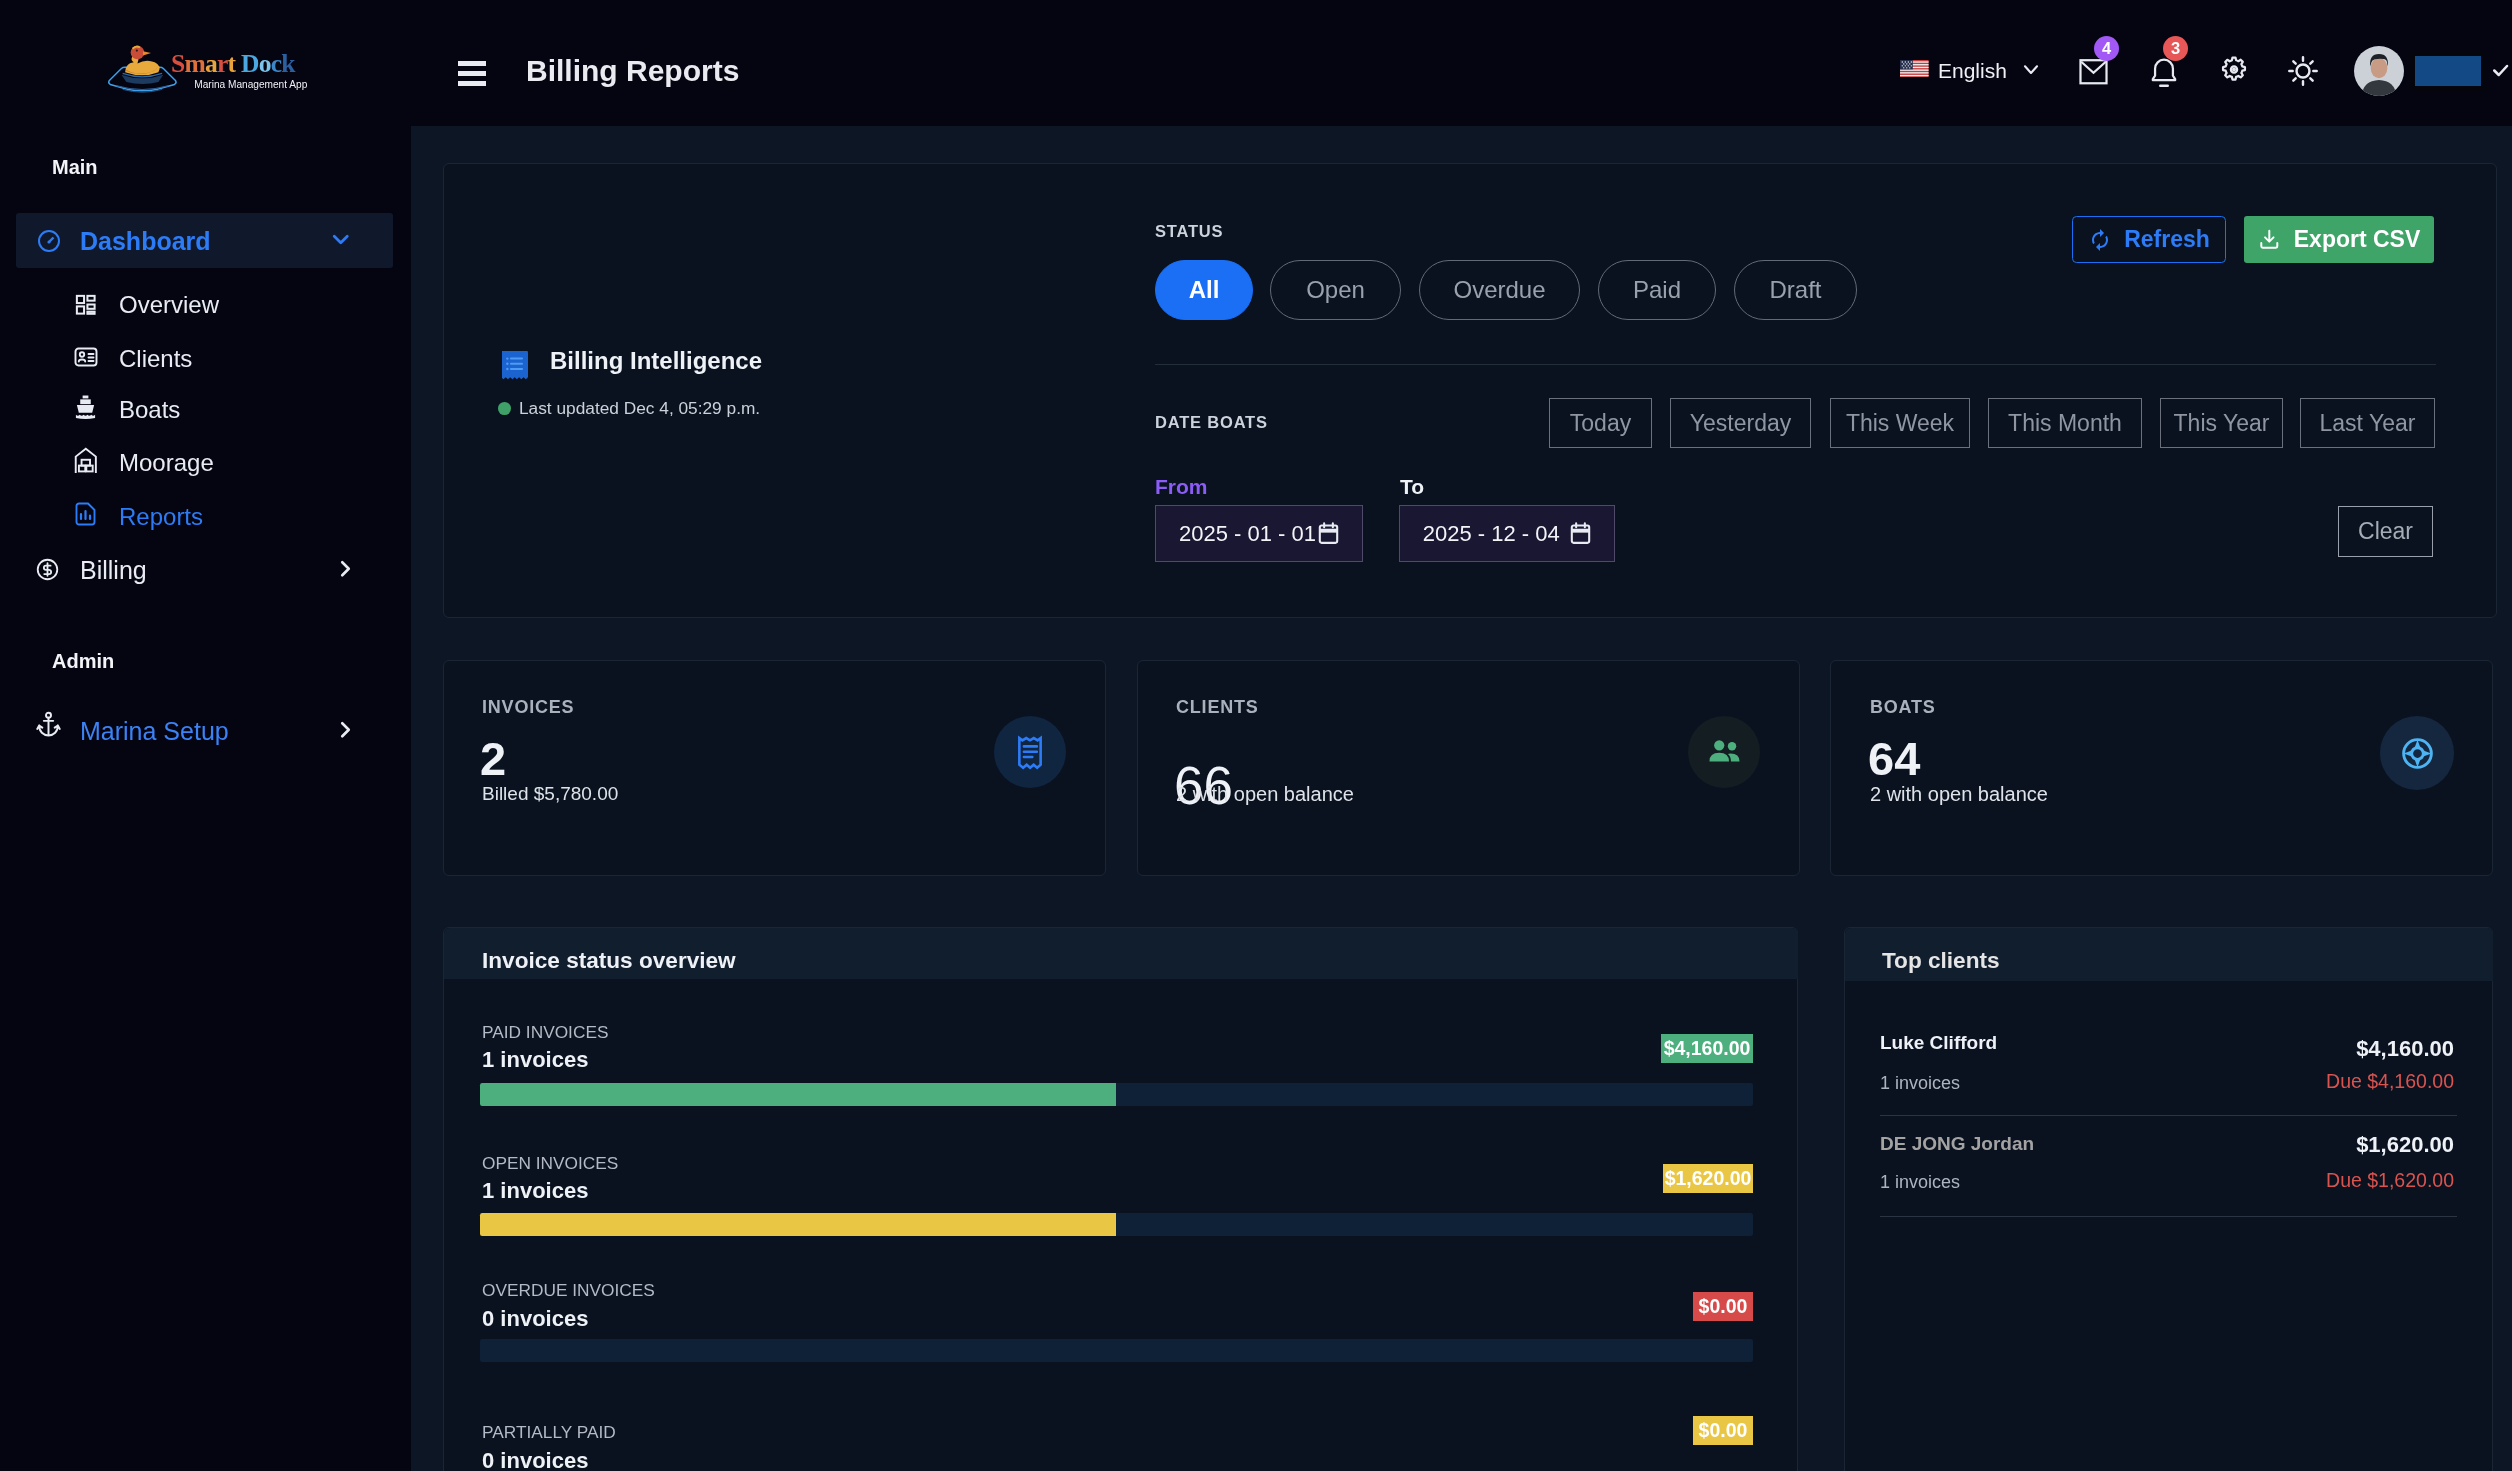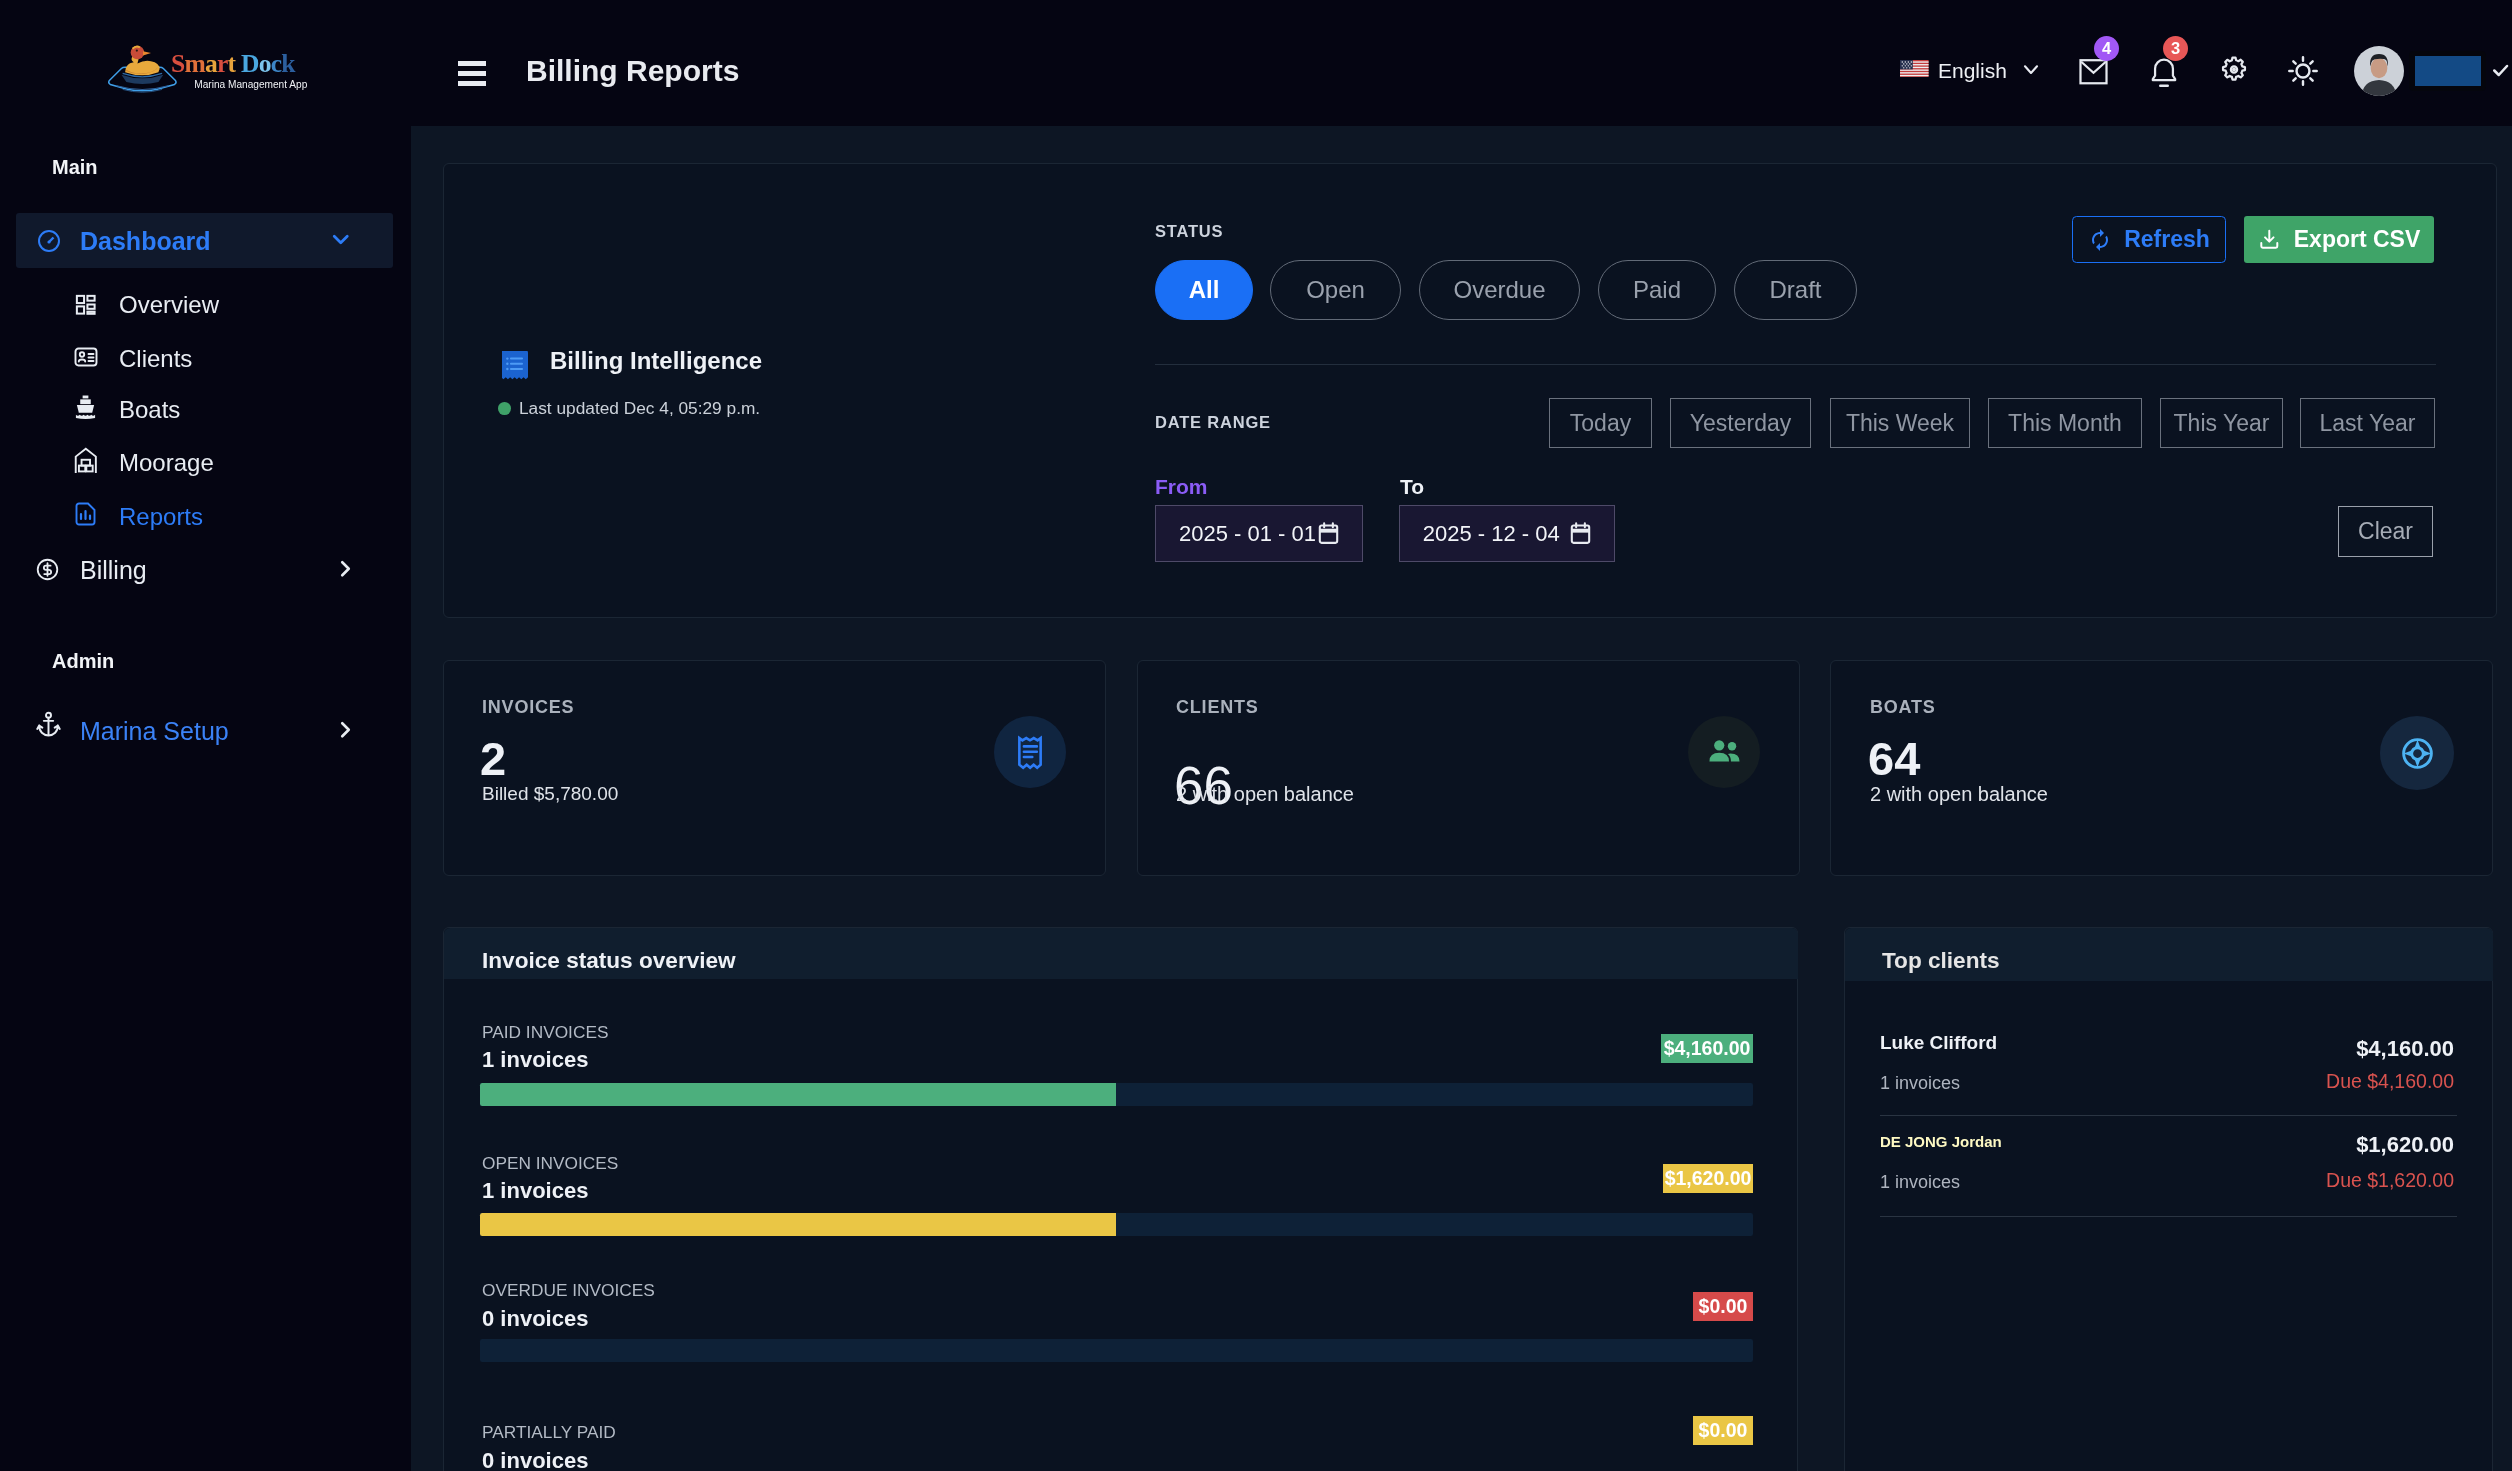--- a/index.html
+++ b/index.html
@@ -238,21 +238,21 @@
   <div class="abs" style="left:2244px;top:200px;width:190px;height:47px;background:#3fa468;border-radius:3px;display:flex;align-items:center;justify-content:center;gap:13.5px;">
     <svg width="22.6" height="22.6" viewBox="0 0 24 24" fill="none" stroke="#fff" stroke-width="2.1" stroke-linecap="round" stroke-linejoin="round">
       <path d="M12 3 V14 M7.5 10 L12 14.5 L16.5 10"></path>
       <path d="M3.5 16 V19.5 a1.5 1.5 0 0 0 1.5 1.5 H19 a1.5 1.5 0 0 0 1.5 -1.5 V16"></path>
     </svg>
     <span style="color:#fff;font-size:23px;font-weight:bold;">Export CSV</span>
   </div>
 
   <div class="abs" style="left:1155px;top:348px;width:1281px;height:0.8px;background:#232e3d;"></div>
 
-  <div class="abs label" style="left:1155px;top:397px;font-size:16.5px;letter-spacing:0.8px;">DATE RANGE</div>
+  <div class="abs label" style="left:1155px;top:397px;font-size:16.5px;letter-spacing:0.8px;">DATE BOATS</div>
   <div class="qbtn" style="left:1549px;top:382px;width:103px;">Today</div>
   <div class="qbtn" style="left:1670px;top:382px;width:141px;">Yesterday</div>
   <div class="qbtn" style="left:1830px;top:382px;width:140px;">This Week</div>
   <div class="qbtn" style="left:1988px;top:382px;width:154px;">This Month</div>
   <div class="qbtn" style="left:2160px;top:382px;width:123px;">This Year</div>
   <div class="qbtn" style="left:2300px;top:382px;width:135px;">Last Year</div>
 
   <div class="abs" style="left:1155px;top:459px;font-size:21px;font-weight:bold;color:#8b5cf6;">From</div>
   <div class="abs" style="left:1400px;top:459px;font-size:21px;font-weight:bold;color:#eef1f6;">To</div>
 
@@ -343,20 +343,20 @@
   <div class="card" style="left:1844px;top:911px;width:649px;height:601px;"></div>
   <div class="abs" style="left:1845px;top:912px;width:648px;height:53px;background:#101e2e;border-radius:6px 6px 0 0;"></div>
   <div class="abs" style="left:1882px;top:932px;font-size:22.6px;font-weight:bold;color:#e5e5e5;">Top clients</div>
 
   <div class="abs" style="left:1880px;top:1016px;font-size:19px;font-weight:bold;color:#eef1f6;">Luke Clifford</div>
   <div class="abs" style="left:1880px;top:1057px;font-size:18px;color:#aeb4bf;">1 invoices</div>
   <div class="abs" style="right:58px;top:1020px;font-size:22px;font-weight:bold;color:#eef1f6;">$4,160.00</div>
   <div class="abs" style="right:58px;top:1054px;font-size:19.5px;color:#d9534f;">Due $4,160.00</div>
   <div class="abs" style="left:1880px;top:1099px;width:577px;height:0.8px;background:#2a3442;"></div>
 
-  <div class="abs" style="left:1880px;top:1117px;font-size:15px;font-weight:bold;color:#fef9c3;">DE JONG Jordan</div>
+  <div class="abs" style="left:1880px;top:1117px;font-size:19px;font-weight:bold;color:#a3a3a3;">DE JONG Jordan</div>
   <div class="abs" style="left:1880px;top:1156px;font-size:18px;color:#aeb4bf;">1 invoices</div>
   <div class="abs" style="right:58px;top:1116px;font-size:22px;font-weight:bold;color:#eef1f6;">$1,620.00</div>
   <div class="abs" style="right:58px;top:1153px;font-size:19.5px;color:#d9534f;">Due $1,620.00</div>
   <div class="abs" style="left:1880px;top:1200px;width:577px;height:0.8px;background:#2a3442;"></div>
 
 </div>
 
 
 </body></html>

